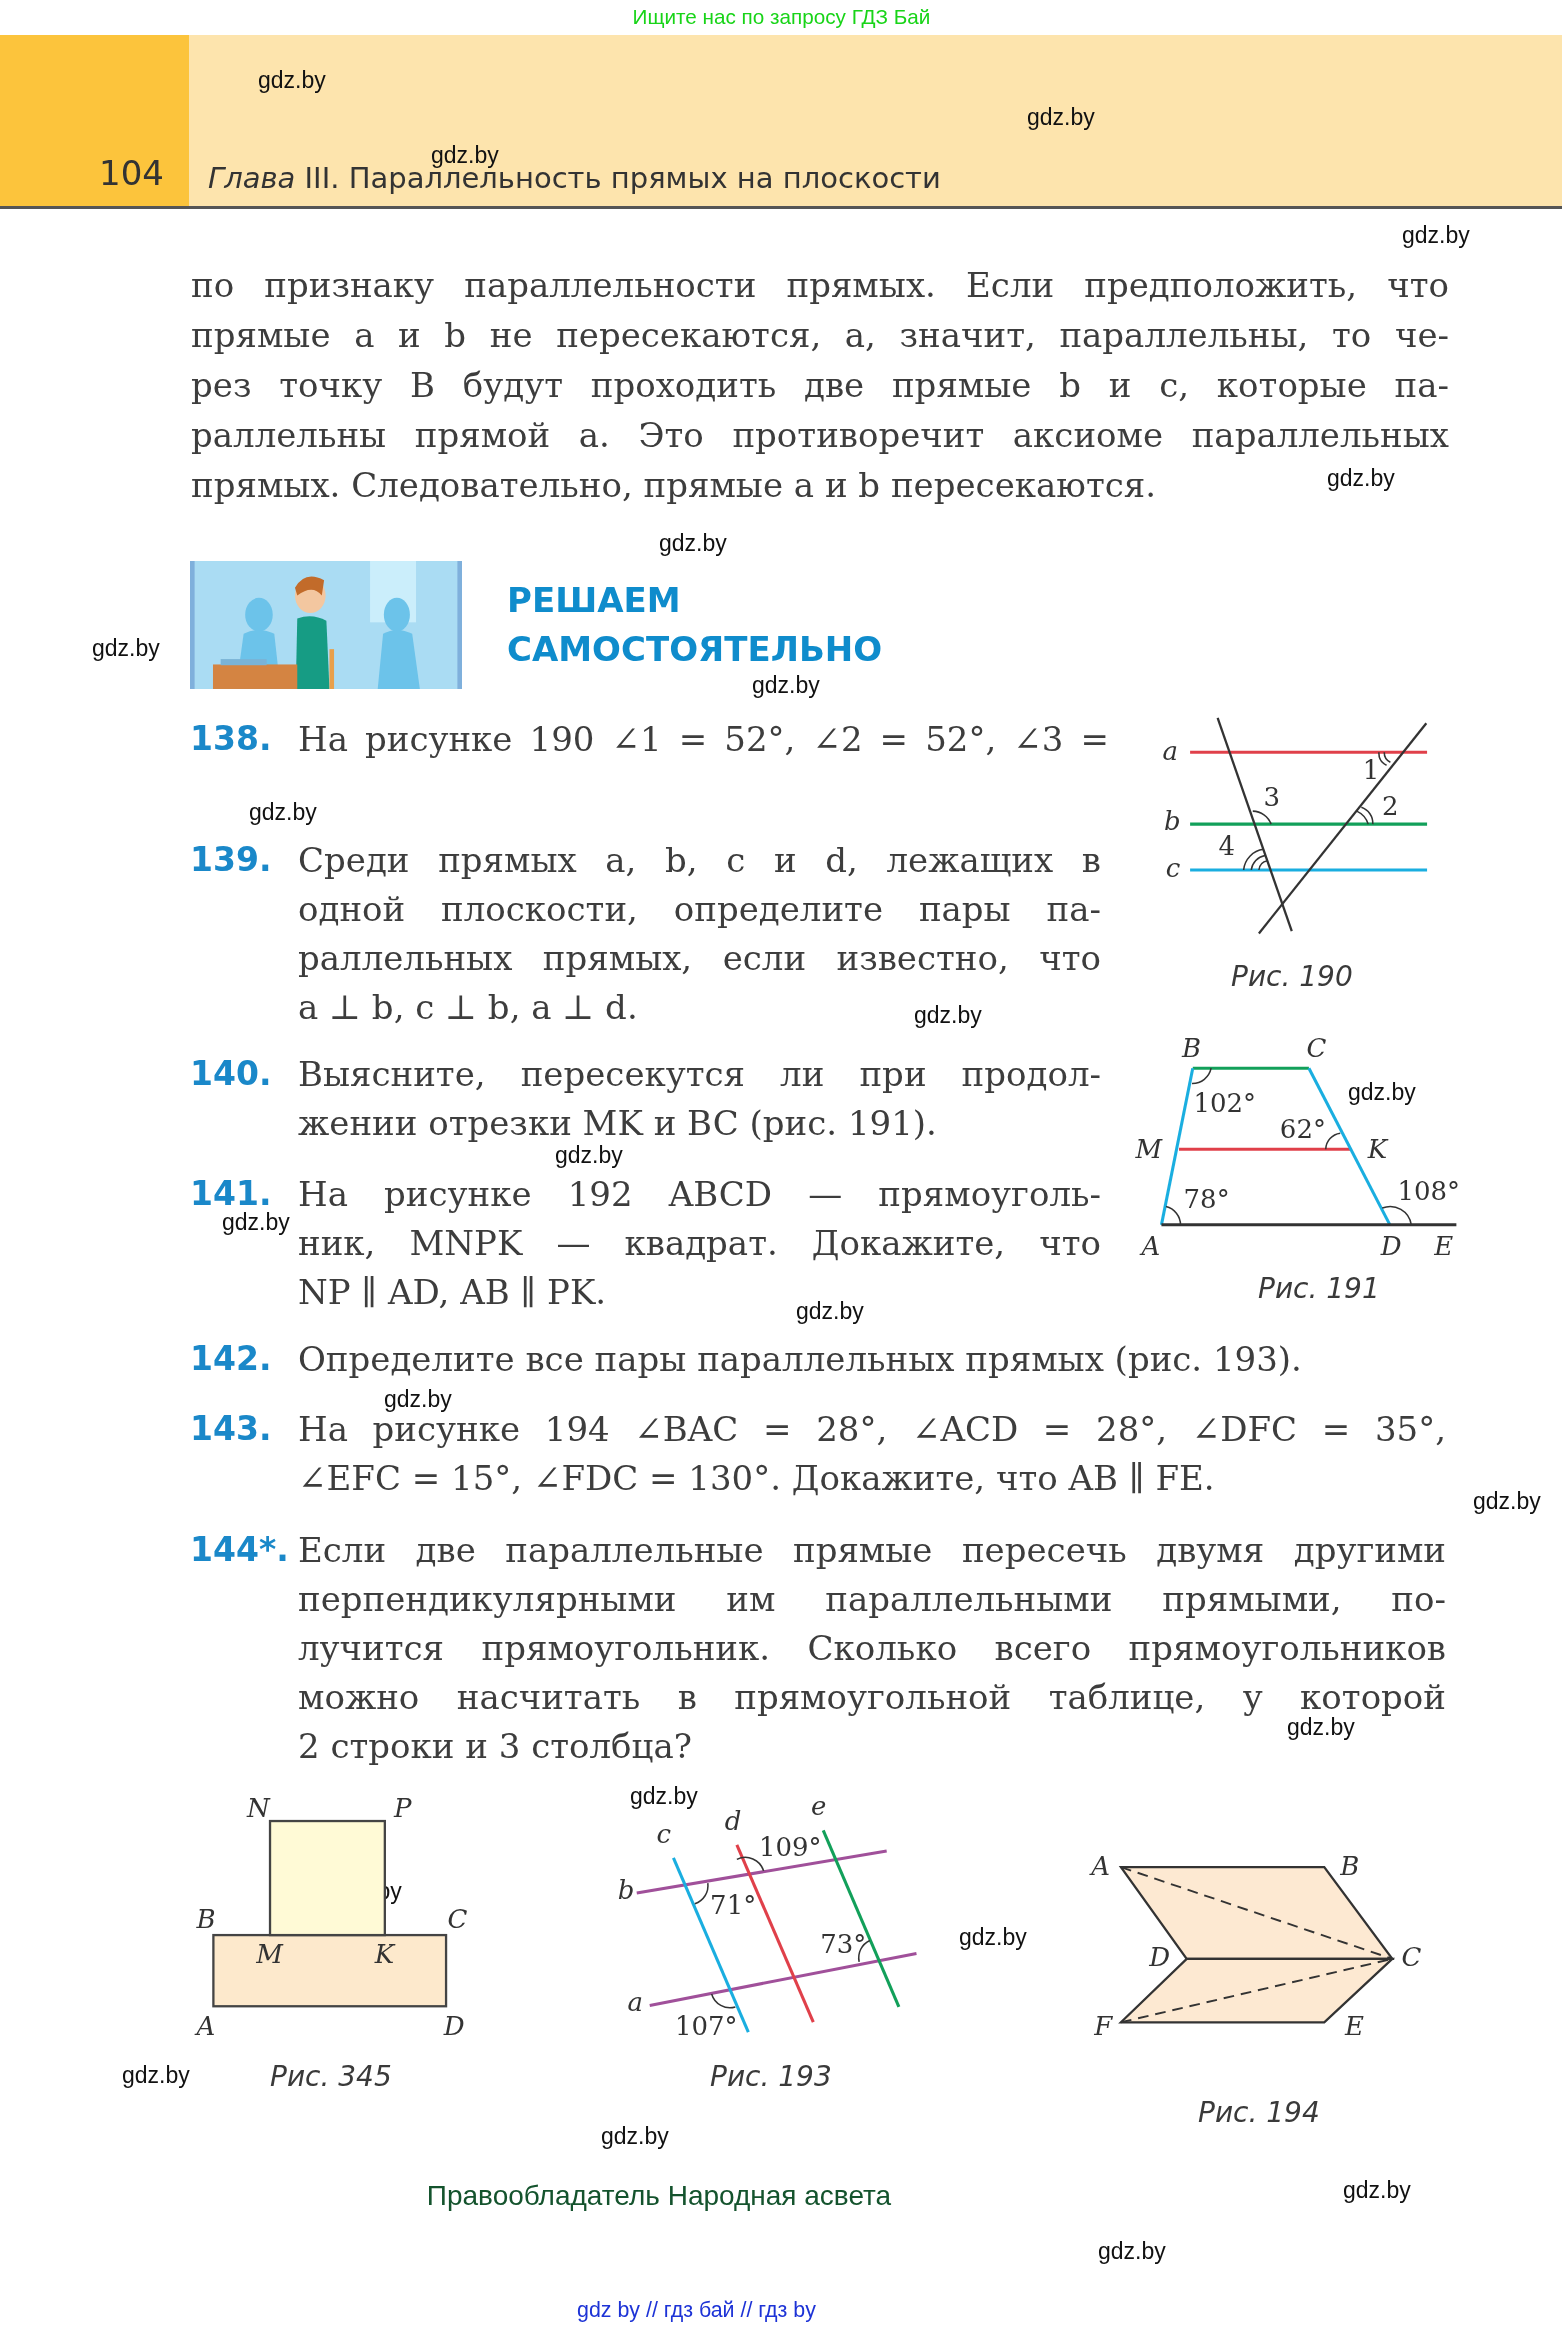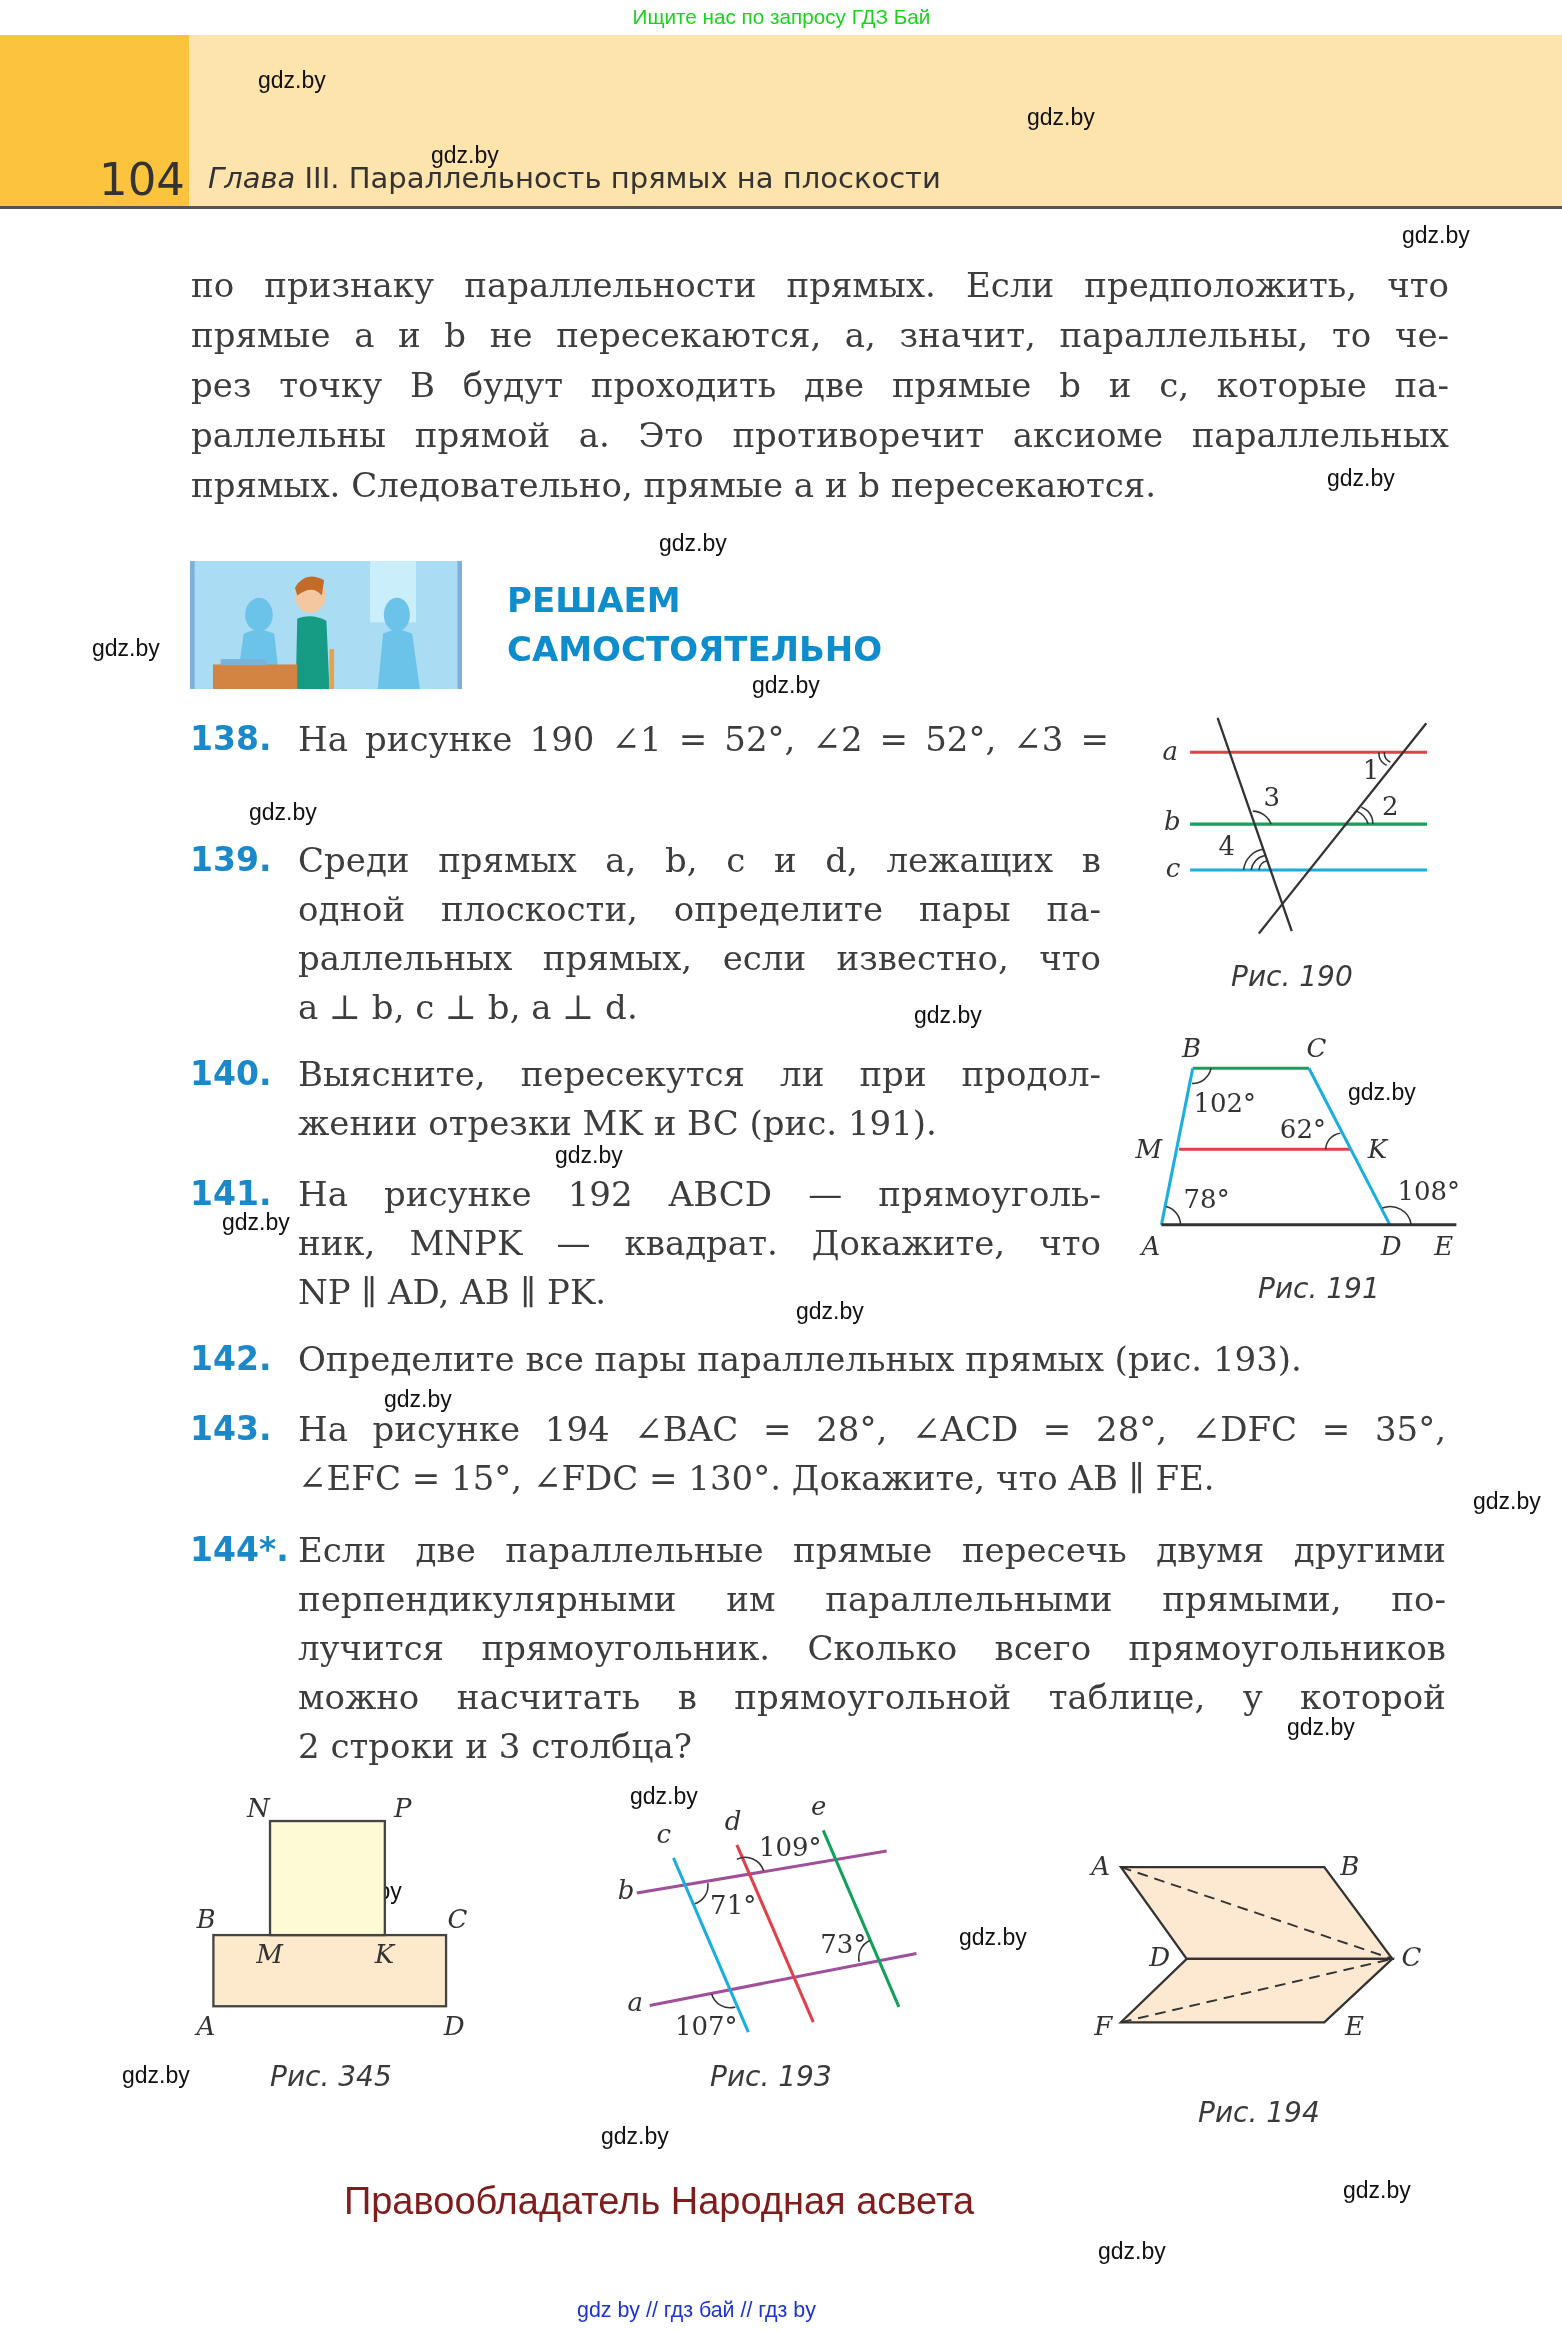--- a/index.html
+++ b/index.html
@@ -4,34 +4,34 @@
 <style>
   html, body { margin:0; padding:0; }
   body { width:1563px; height:2330px; position:relative; background:#ffffff; overflow:hidden;
          font-family:"DejaVu Serif", serif; color:#3a3a3a; }
   .abs { position:absolute; }
   .topbanner { left:0; top:0; width:1563px; height:34px; text-align:center; color:#18d418;
                font-family:"Liberation Sans", sans-serif; font-size:20.7px; line-height:34px; }
   .header-band { left:0; top:35px; width:1563px; height:171px; background:#fde4ad; }
   .page-box { left:0; top:35px; width:189px; height:171px; background:#fcc43c; }
   .header-line { left:0; top:206px; width:1563px; height:3.1px; background:#555; }
-  .page-num { left:99px; top:153px; font-family:"DejaVu Sans", sans-serif; font-size:45px; color:#333; }
+  .page-num { left:99px; top:153px; font-family:"DejaVu Sans", sans-serif; font-size:34px; color:#333; }
   .chapter { left:208px; top:161px; font-family:"DejaVu Sans", sans-serif; font-size:29px; color:#333; }
   .chapter .ital { font-style:italic; }
   .wm { font-family:"Liberation Sans", sans-serif; font-size:23px; color:#111; }
   .para { left:191px; width:1258px; font-size:34px; line-height:50px; text-align:justify; color:#3d3d3d; }
   .illus { left:190px; top:561px; width:272px; height:128px; background:#aadcf3; overflow:hidden; }
   .sec-title { left:507px; font-family:"DejaVu Sans", sans-serif; font-weight:bold; font-size:34px; color:#0f8ccc; }
   .pnum { font-family:"DejaVu Sans", sans-serif; font-weight:bold; font-size:33px; color:#1a88c9; }
   .ptext { font-size:34px; line-height:49px; text-align:justify; color:#3d3d3d; }
   .caption { font-family:"DejaVu Sans", sans-serif; font-style:italic; font-size:28px; color:#3a3a3a; }
   .figlabel { font-family:"DejaVu Serif", serif; font-style:italic; font-size:34px; fill:#333; }
   .fignum { font-family:"DejaVu Serif", serif; font-size:34px; fill:#333; }
   .footer-pink { left:0; width:1318px; top:2180px; text-align:center; font-family:"Liberation Sans", sans-serif;
-                 font-size:38px; color:#7f1d1d; }
+                 font-size:28px; color:#14532d; }
   .footer-links { left:0; width:1393px; top:2298px; text-align:center; font-family:"Liberation Sans", sans-serif;
                   font-size:21.4px; color:#1d33d6; }
 </style>
 </head>
 <body>
 
 <div class="abs topbanner">Ищите нас по запросу ГДЗ Бай</div>
 
 <div class="abs header-band"></div>
 <div class="abs page-box"></div>

